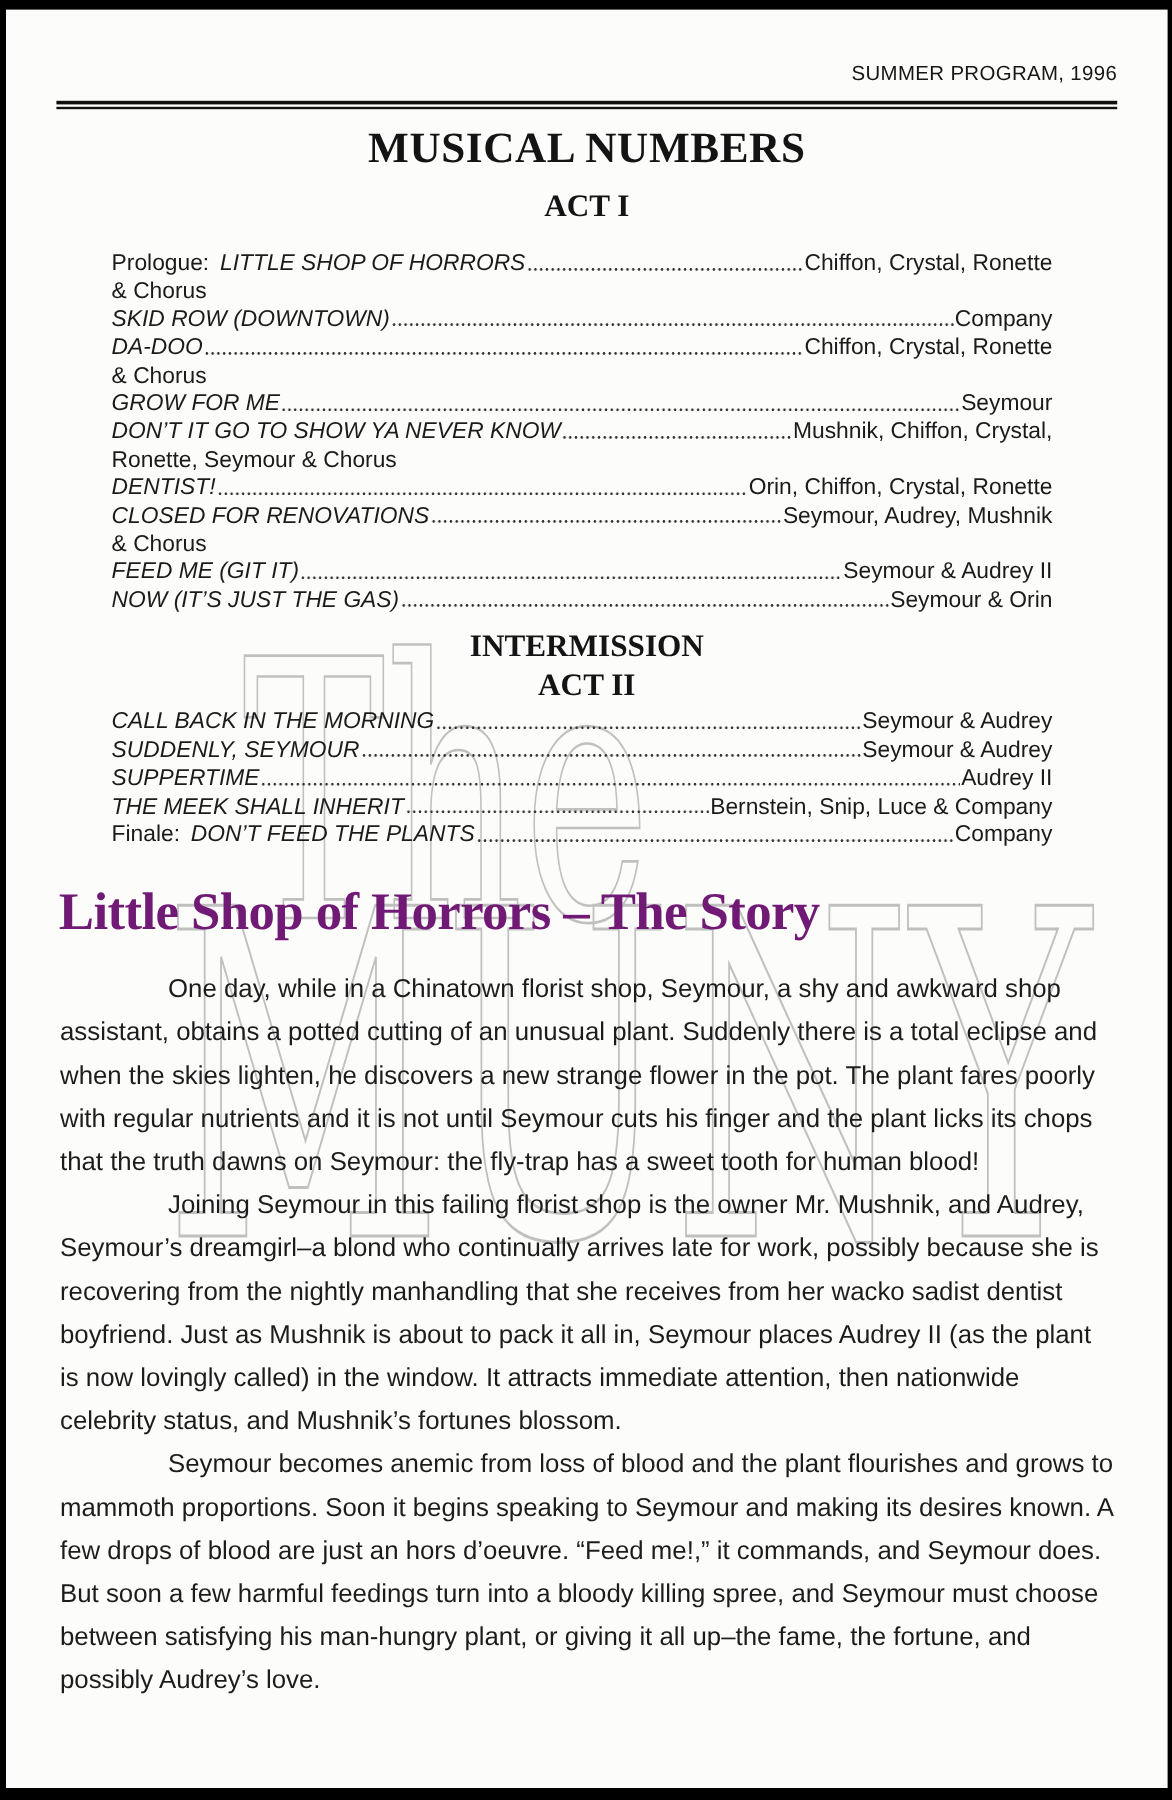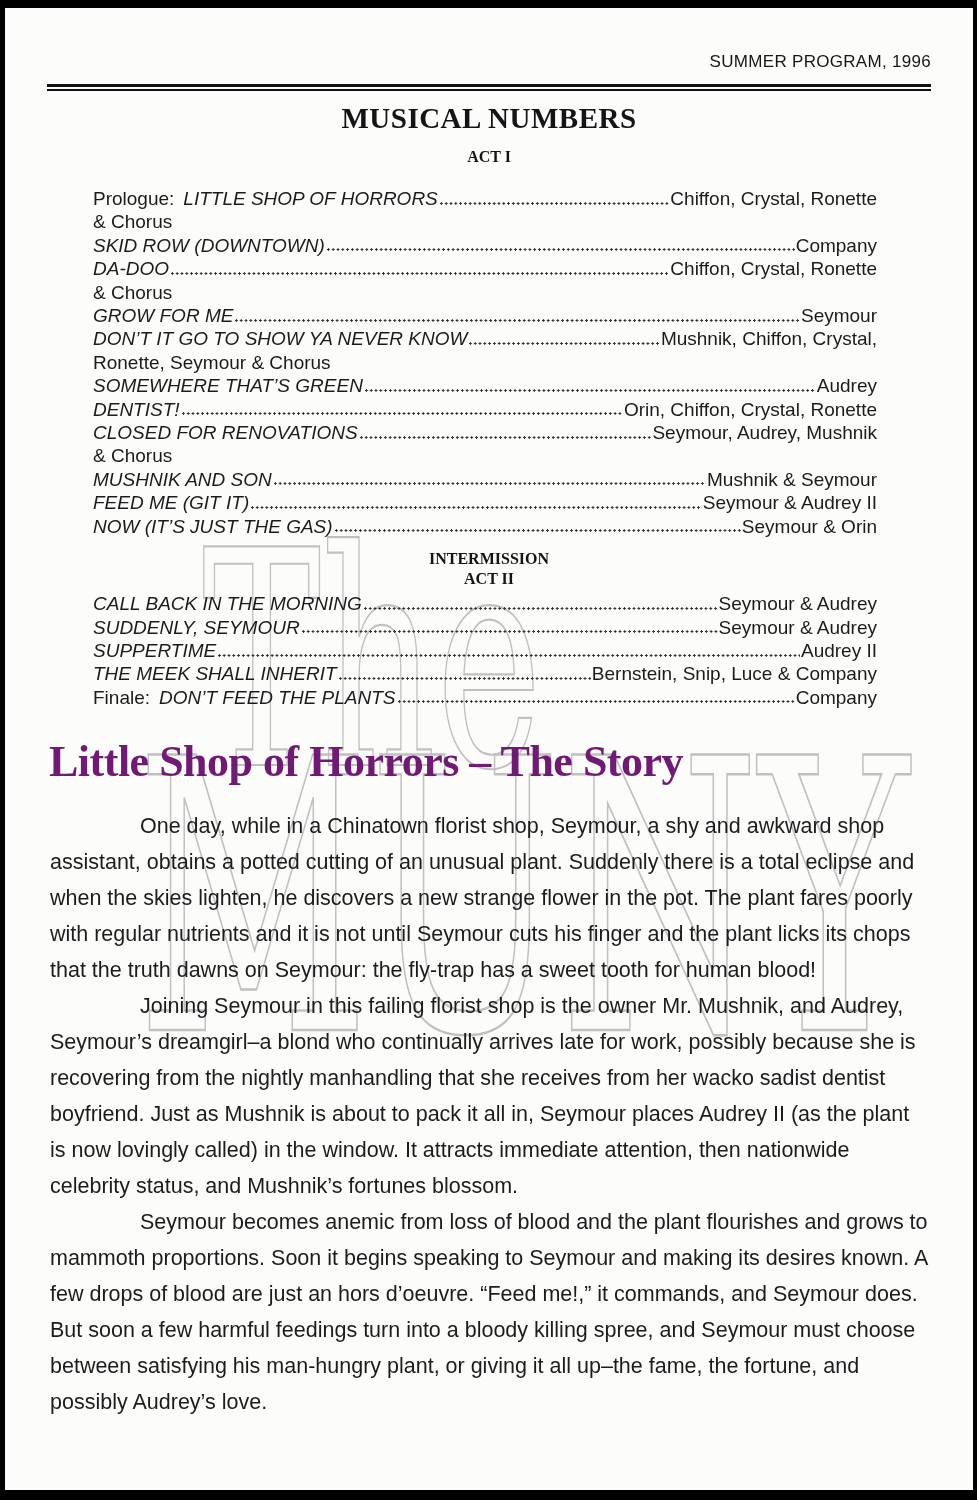--- a/index.html
+++ b/index.html
@@ -34,30 +34,30 @@
     height: 2px;
     border-top: 3px solid #111;
     border-bottom: 2px solid #111;
   }
 
   .musical-numbers-title {
     margin-top: 11px;
     text-align: center;
     font-family: "Liberation Serif", serif;
     font-weight: bold;
-    font-size: 29px;
+    font-size: 36px;
     letter-spacing: 0.5px;
     color: #141414;
   }
   .act-heading {
     margin-top: 13px;
     text-align: center;
     font-family: "Liberation Serif", serif;
     font-weight: bold;
-    font-size: 16px;
+    font-size: 26px;
     color: #141414;
   }
   .act-heading.tight { margin-top: 2px; }
   .intermission-heading { margin-top: 12px; }
 
   .song-list {
     margin: 21px 96px 0 88px;
     font-family: Liberation Sans, sans-serif;
     font-size: 19px;
     line-height: 23.4px;
@@ -146,41 +146,31 @@
         </div>
         <div class="song-row">
           <span class="song-title">DON’T IT GO TO SHOW YA NEVER KNOW</span>
           <span class="leader"></span>
           <span class="song-performers">Mushnik, Chiffon, Crystal,</span>
         </div>
         <div class="song-row wrap-line">
           <span class="song-performers">Ronette, Seymour &amp; Chorus</span>
         </div>
         <div class="song-row">
-          <span class="song-title">SOMEWHERE THAT’S GREEN</span>
-          <span class="leader"></span>
-          <span class="song-performers">Audrey</span>
-        </div>
-        <div class="song-row">
           <span class="song-title">DENTIST!</span>
           <span class="leader"></span>
           <span class="song-performers">Orin, Chiffon, Crystal, Ronette</span>
         </div>
         <div class="song-row">
           <span class="song-title">CLOSED FOR RENOVATIONS</span>
           <span class="leader"></span>
           <span class="song-performers">Seymour, Audrey, Mushnik</span>
         </div>
         <div class="song-row wrap-line">
           <span class="song-performers">&amp; Chorus</span>
-        </div>
-        <div class="song-row">
-          <span class="song-title">MUSHNIK AND SON</span>
-          <span class="leader"></span>
-          <span class="song-performers">Mushnik &amp; Seymour</span>
         </div>
         <div class="song-row">
           <span class="song-title">FEED ME (GIT IT)</span>
           <span class="leader"></span>
           <span class="song-performers">Seymour &amp; Audrey II</span>
         </div>
         <div class="song-row">
           <span class="song-title">NOW (IT’S JUST THE GAS)</span>
           <span class="leader"></span>
           <span class="song-performers">Seymour &amp; Orin</span>

